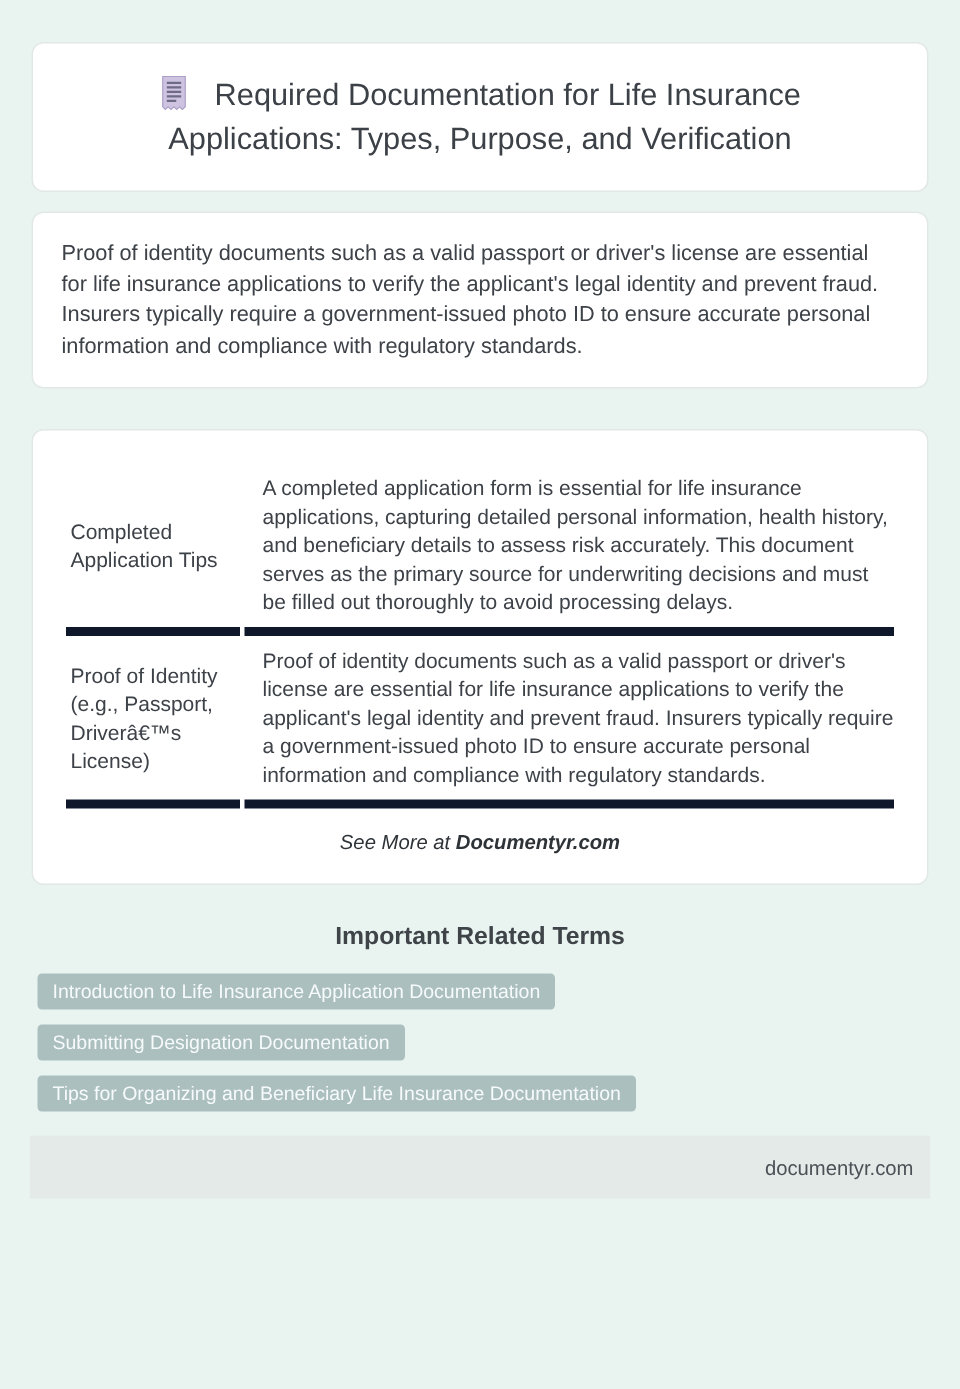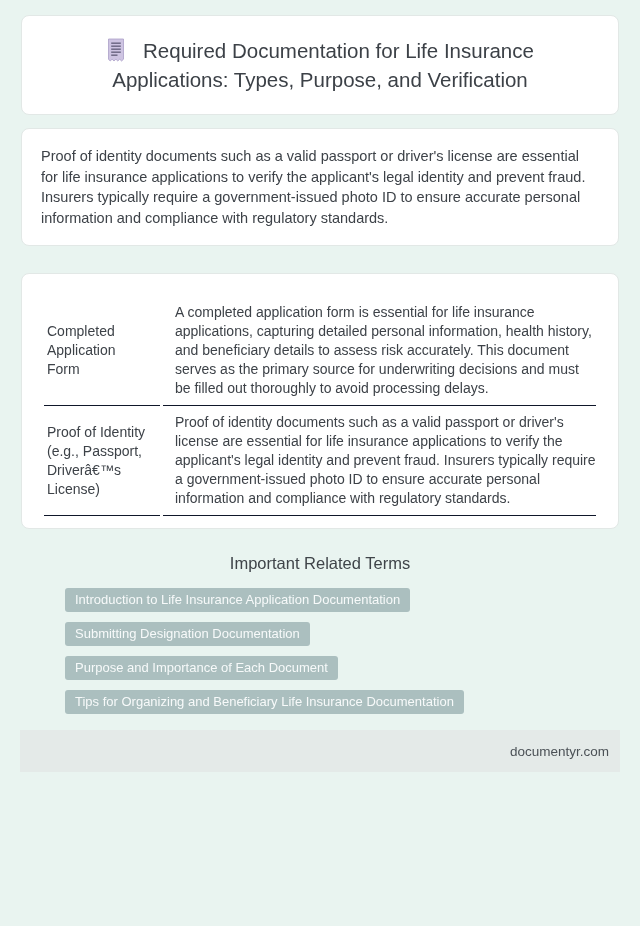--- a/index.html
+++ b/index.html
@@ -4,21 +4,21 @@
 <style>
   * { box-sizing: border-box; }
   html, body {
     margin: 0; padding: 0;
     width: 640px; height: 926px;
     background: #e9f4f0;
     font-family: "Liberation Sans", sans-serif;
     color: #3d4248;
     overflow: hidden;
   }
-  .content { padding: 15px 21px 0; }
+  .content { padding: 28px 21px 0; }
 
   .card {
     background: #ffffff;
     border: 1px solid #e2e8e6;
     border-radius: 8px;
   }
 
   
   .header-card { padding: 20px 26px; margin-bottom: 13px; }
   .page-title {
@@ -50,61 +50,60 @@
 
   
   .table-card { padding: 22px 19px 12px; }
   .doc-table {
     width: 100%;
     border-collapse: separate;
     border-spacing: 3px 0;
     font-size: 14px;
   }
   .doc-table td {
-    border-bottom: 1px solid #0f172a;
+    border-bottom: 6px solid #0f172a;
     vertical-align: middle;
     padding: 7px 0;
     line-height: 19px;
   }
   td.term-cell { width: 116px; padding-left: 3px; padding-right: 8px; }
   td.desc-cell { padding-left: 12px; }
 
   .see-more {
     text-align: center;
     font-style: italic;
     font-size: 13.5px;
     color: #2e3338;
     margin: 15px 0 8px;
   }
   .see-more .brand { font-weight: 700; }
 
   
   .related-heading {
     text-align: center;
     font-size: 16.5px;
-    font-weight: 400;
+    font-weight: 700;
     color: #3f4449;
     margin: 25px 0 15px;
   }
   .tags {
     display: flex;
     flex-wrap: wrap;
     gap: 10px 9px;
     padding: 0 4px;
   }
   .tag {
     background: #abbfbf;
     color: #f7fafa;
     font-size: 13px;
     line-height: 13px;
     padding: 5px 10px 6px;
     border-radius: 3px;
     white-space: nowrap;
     cursor: pointer;
-    margin-left: 40px;
   }
 
   
   .footer-bar {
     margin: 16px 20px 0;
     height: 42px;
     background: #e4eae8;
     display: flex;
     align-items: center;
     justify-content: flex-end;
@@ -132,37 +131,37 @@
   </section>
 
   <section class="card intro-card">
     <p>Proof of identity documents such as a valid passport or driver's license are essential for life insurance applications to verify the applicant's legal identity and prevent fraud. Insurers typically require a government-issued photo ID to ensure accurate personal information and compliance with regulatory standards.</p>
   </section>
 
   <section class="card table-card">
     <table class="doc-table">
       <tbody id="doc-table-body">
           <tr>
-            <td class="term-cell">Completed Application Form</td>
+            <td class="term-cell">Completed Application Tips</td>
             <td class="desc-cell">A completed application form is essential for life insurance applications, capturing detailed personal information, health history, and beneficiary details to assess risk accurately. This document serves as the primary source for underwriting decisions and must be filled out thoroughly to avoid processing delays.</td>
           </tr>
           <tr>
             <td class="term-cell">Proof of Identity (e.g., Passport, Driverâ€™s License)</td>
             <td class="desc-cell">Proof of identity documents such as a valid passport or driver's license are essential for life insurance applications to verify the applicant's legal identity and prevent fraud. Insurers typically require a government-issued photo ID to ensure accurate personal information and compliance with regulatory standards.</td>
           </tr>
         </tbody>
     </table>
+    <p class="see-more"><span>See More at </span><span class="brand">Documentyr.com</span></p>
   </section>
 
   <h2 class="related-heading">Important Related Terms</h2>
 
   <div class="tags" id="tags">
       <span class="tag">Introduction to Life Insurance Application Documentation</span>
       <span class="tag">Submitting Designation Documentation</span>
-      <span class="tag">Purpose and Importance of Each Document</span>
       <span class="tag">Tips for Organizing and Beneficiary Life Insurance Documentation</span>
     </div>
 
 </div>
 
 <footer class="footer-bar">
   <span>documentyr.com</span>
 </footer>
 
 </body></html>

